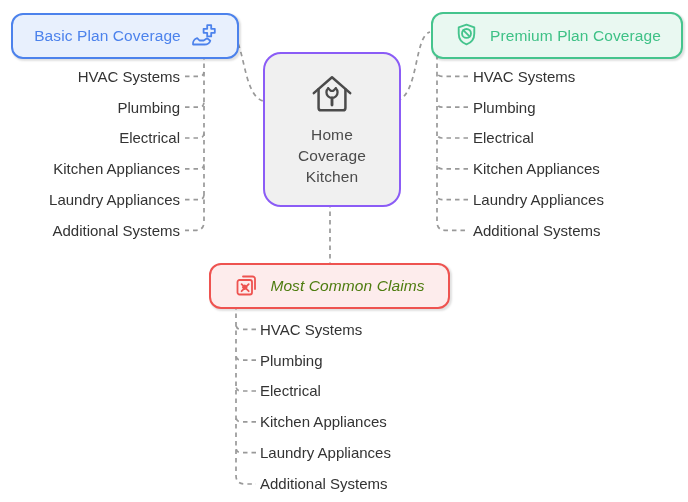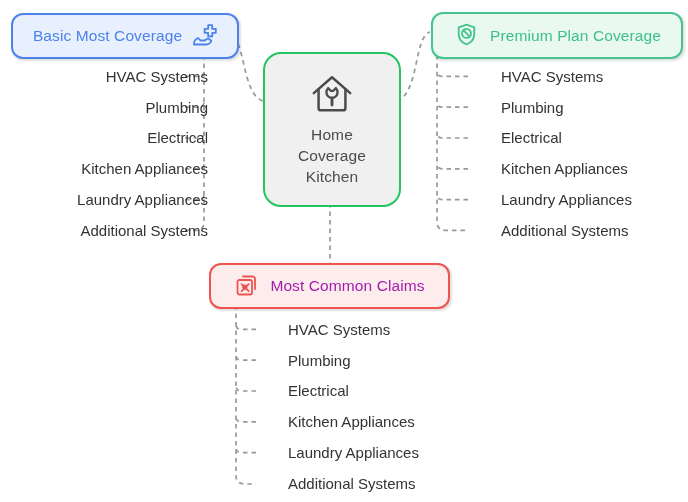--- a/index.html
+++ b/index.html
@@ -11,27 +11,27 @@
   svg.connectors path{fill:none;stroke:#999999;stroke-width:1.7;stroke-dasharray:4.5 4;}
 
   .node{
     position:absolute;display:flex;align-items:center;justify-content:center;
     border-radius:12px;font-size:15.5px;font-weight:500;letter-spacing:.1px;
     box-shadow:1.5px 1.5px 2px rgba(0,0,0,0.12);
   }
   .node .n-icon{display:flex;align-items:center;justify-content:center;flex:0 0 auto;}
   .node-basic{left:11px;top:13px;width:224px;height:42px;background:#e8f0fd;border:2px solid #4c82ec;color:#4c82ec;gap:9px;}
   .node-premium{left:431px;top:12px;width:248px;height:43px;background:#e9f8f1;border:2px solid #45c48d;color:#3ec186;gap:10px;}
-  .node-claims{left:209px;top:263px;width:237px;height:42px;background:#fdecec;border:2px solid #ee5350;color:#a21caf;gap:10px;}
+  .node-claims{left:209px;top:263px;width:237px;height:42px;background:#fdecec;border:2px solid #ee5350;color:#4d7c0f;gap:10px;font-style:italic;}
   .node-center{
-    left:263px;top:52px;width:134px;height:151px;background:#f0f0f0;border:2px solid #22c55e;
+    left:263px;top:52px;width:134px;height:151px;background:#f0f0f0;border:2px solid #8b5cf6;
     border-radius:18px;color:#4b4b4b;flex-direction:column;box-shadow:none;
   }
   .node-center .center-label{display:flex;flex-direction:column;align-items:center;line-height:21px;font-size:15.5px;margin-top:6px;}
-  .item-list{position:absolute;display:flex;flex-direction:column;margin-left:28px;}
+  .item-list{position:absolute;display:flex;flex-direction:column;}
   .item-list .list-item{height:30.8px;display:flex;align-items:center;font-size:15px;color:#333333;white-space:nowrap;}
   .list-left{left:0;top:61px;width:180px;}
   .list-left .list-item{justify-content:flex-end;}
   .list-right{left:473px;top:61px;width:210px;}
   .list-bottom{left:260px;top:314px;width:220px;}
 </style>
 </head>
 <body>
 
 <div class="canvas">
@@ -58,21 +58,21 @@
 
     <path d="M236,305 V475.5 Q236,484 245,484 H256"></path>
     <path d="M256,329.4 H241 Q236,329.4 236,324"></path>
     <path d="M256,360.2 H241 Q236,360.2 236,354.8"></path>
     <path d="M256,391 H241 Q236,391 236,385.6"></path>
     <path d="M256,421.8 H241 Q236,421.8 236,416.4"></path>
     <path d="M256,452.6 H241 Q236,452.6 236,447.2"></path>
   </svg>
 
   <div class="node node-basic">
-    <span>Basic Most Coverage</span>
+    <span>Basic Plan Coverage</span>
     <span class="n-icon">
       <svg width="26" height="26" viewBox="0 0 26 26" fill="none" stroke="#4c82ec" stroke-width="1.8" stroke-linejoin="round" stroke-linecap="round">
         <path d="M17.2,2.2 h4 v3.6 h3.6 v4 h-3.6 v3.6 h-4 v-3.6 h-3.6 v-4 h3.6 z"></path>
         <path d="M3,21.5 h11.5 c2.8,0 5,-1.5 5.8,-3.8 l-3.2,-2.4 -3.4,2.2 h-4.2 l-2.3,-2.4 c-2.7,0.8 -4.6,3.4 -4.2,6.4 z"></path>
       </svg>
     </span>
   </div>
 
   <div class="node node-premium">
     <span class="n-icon">

